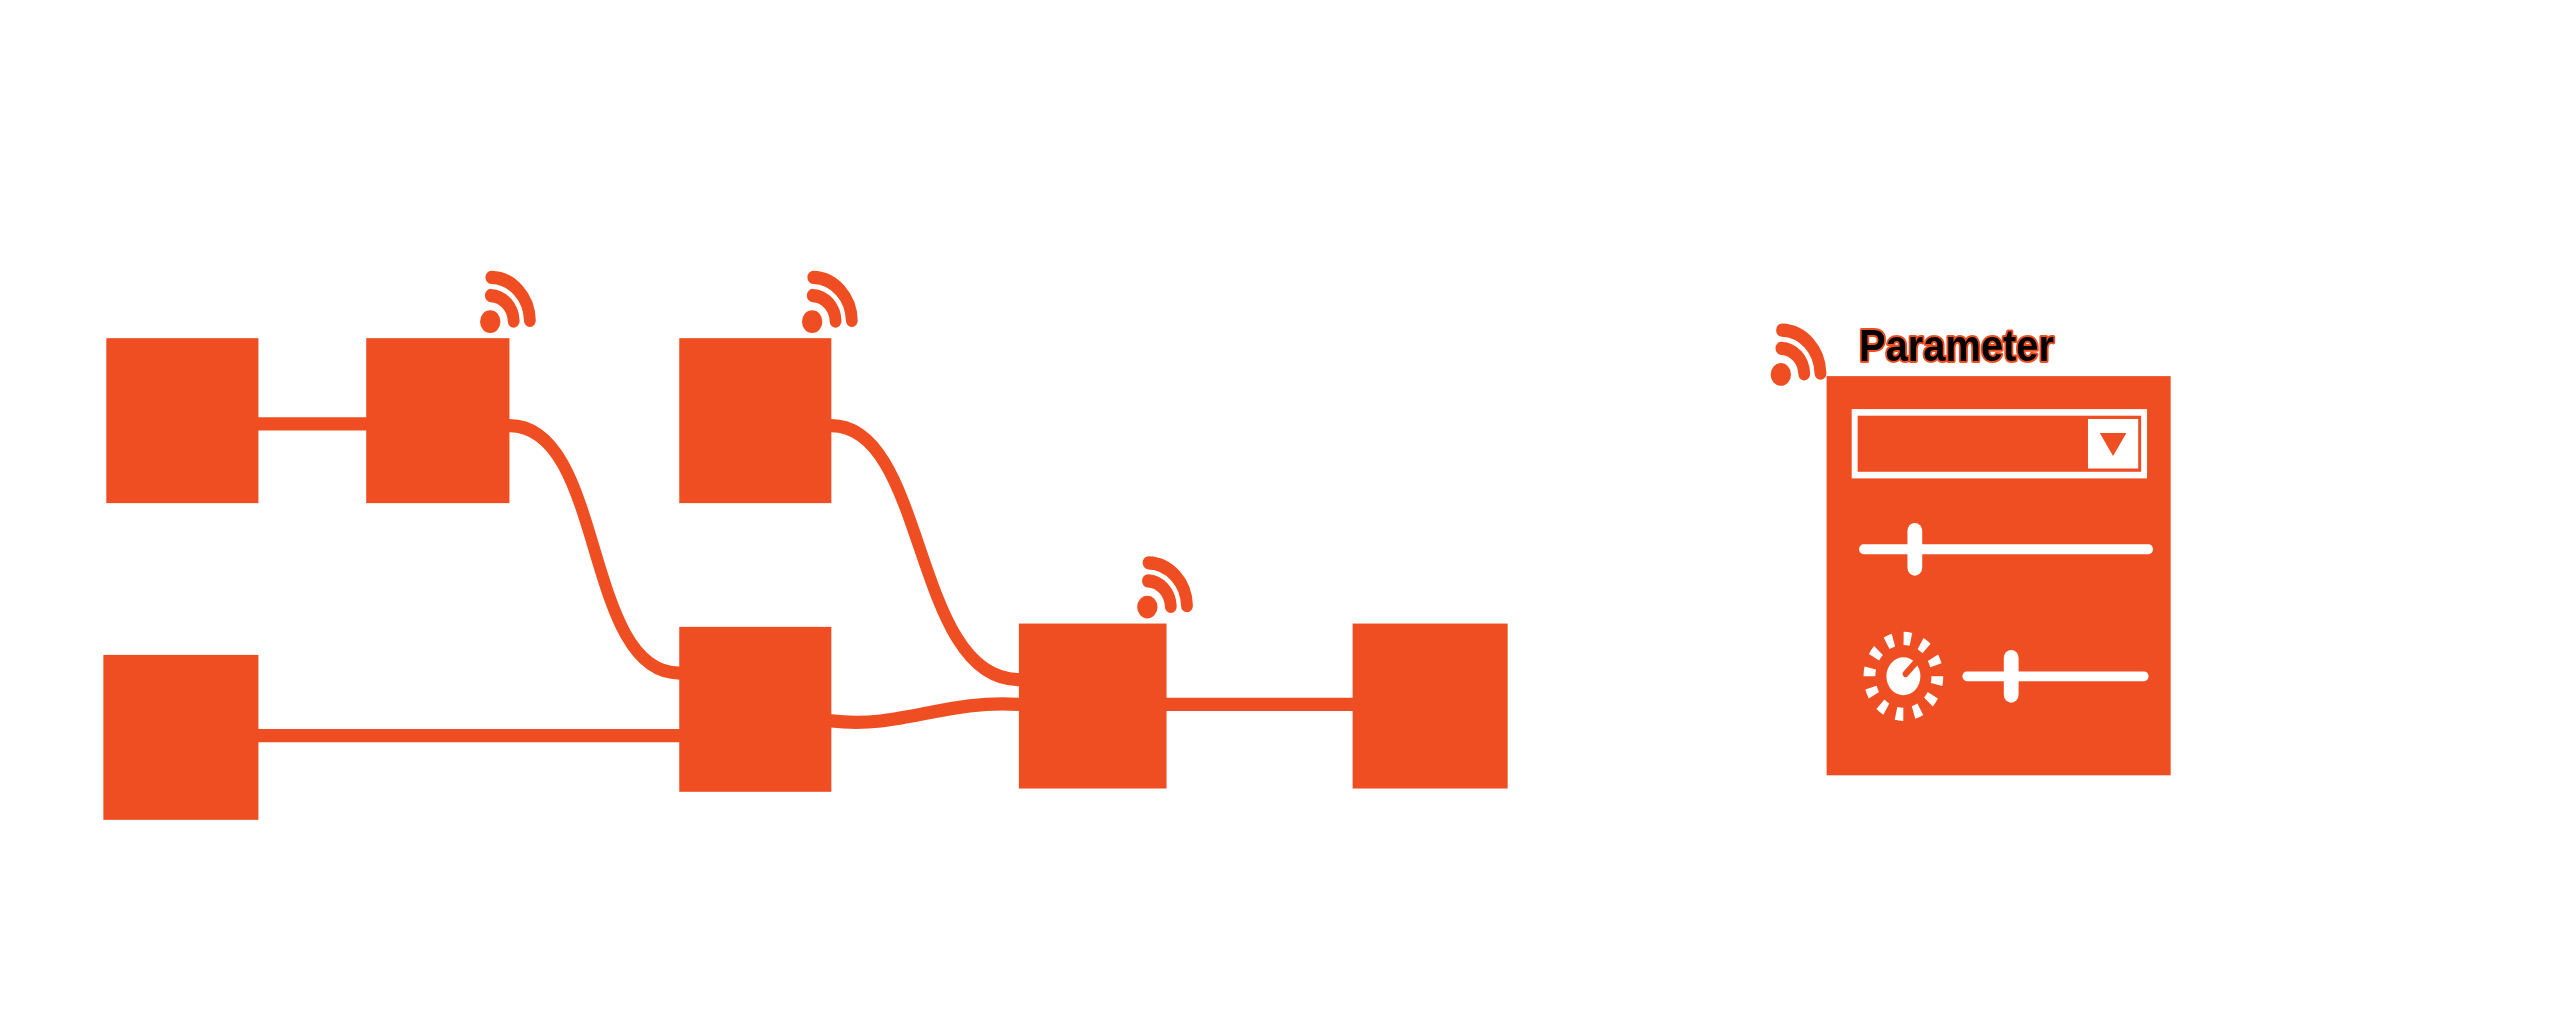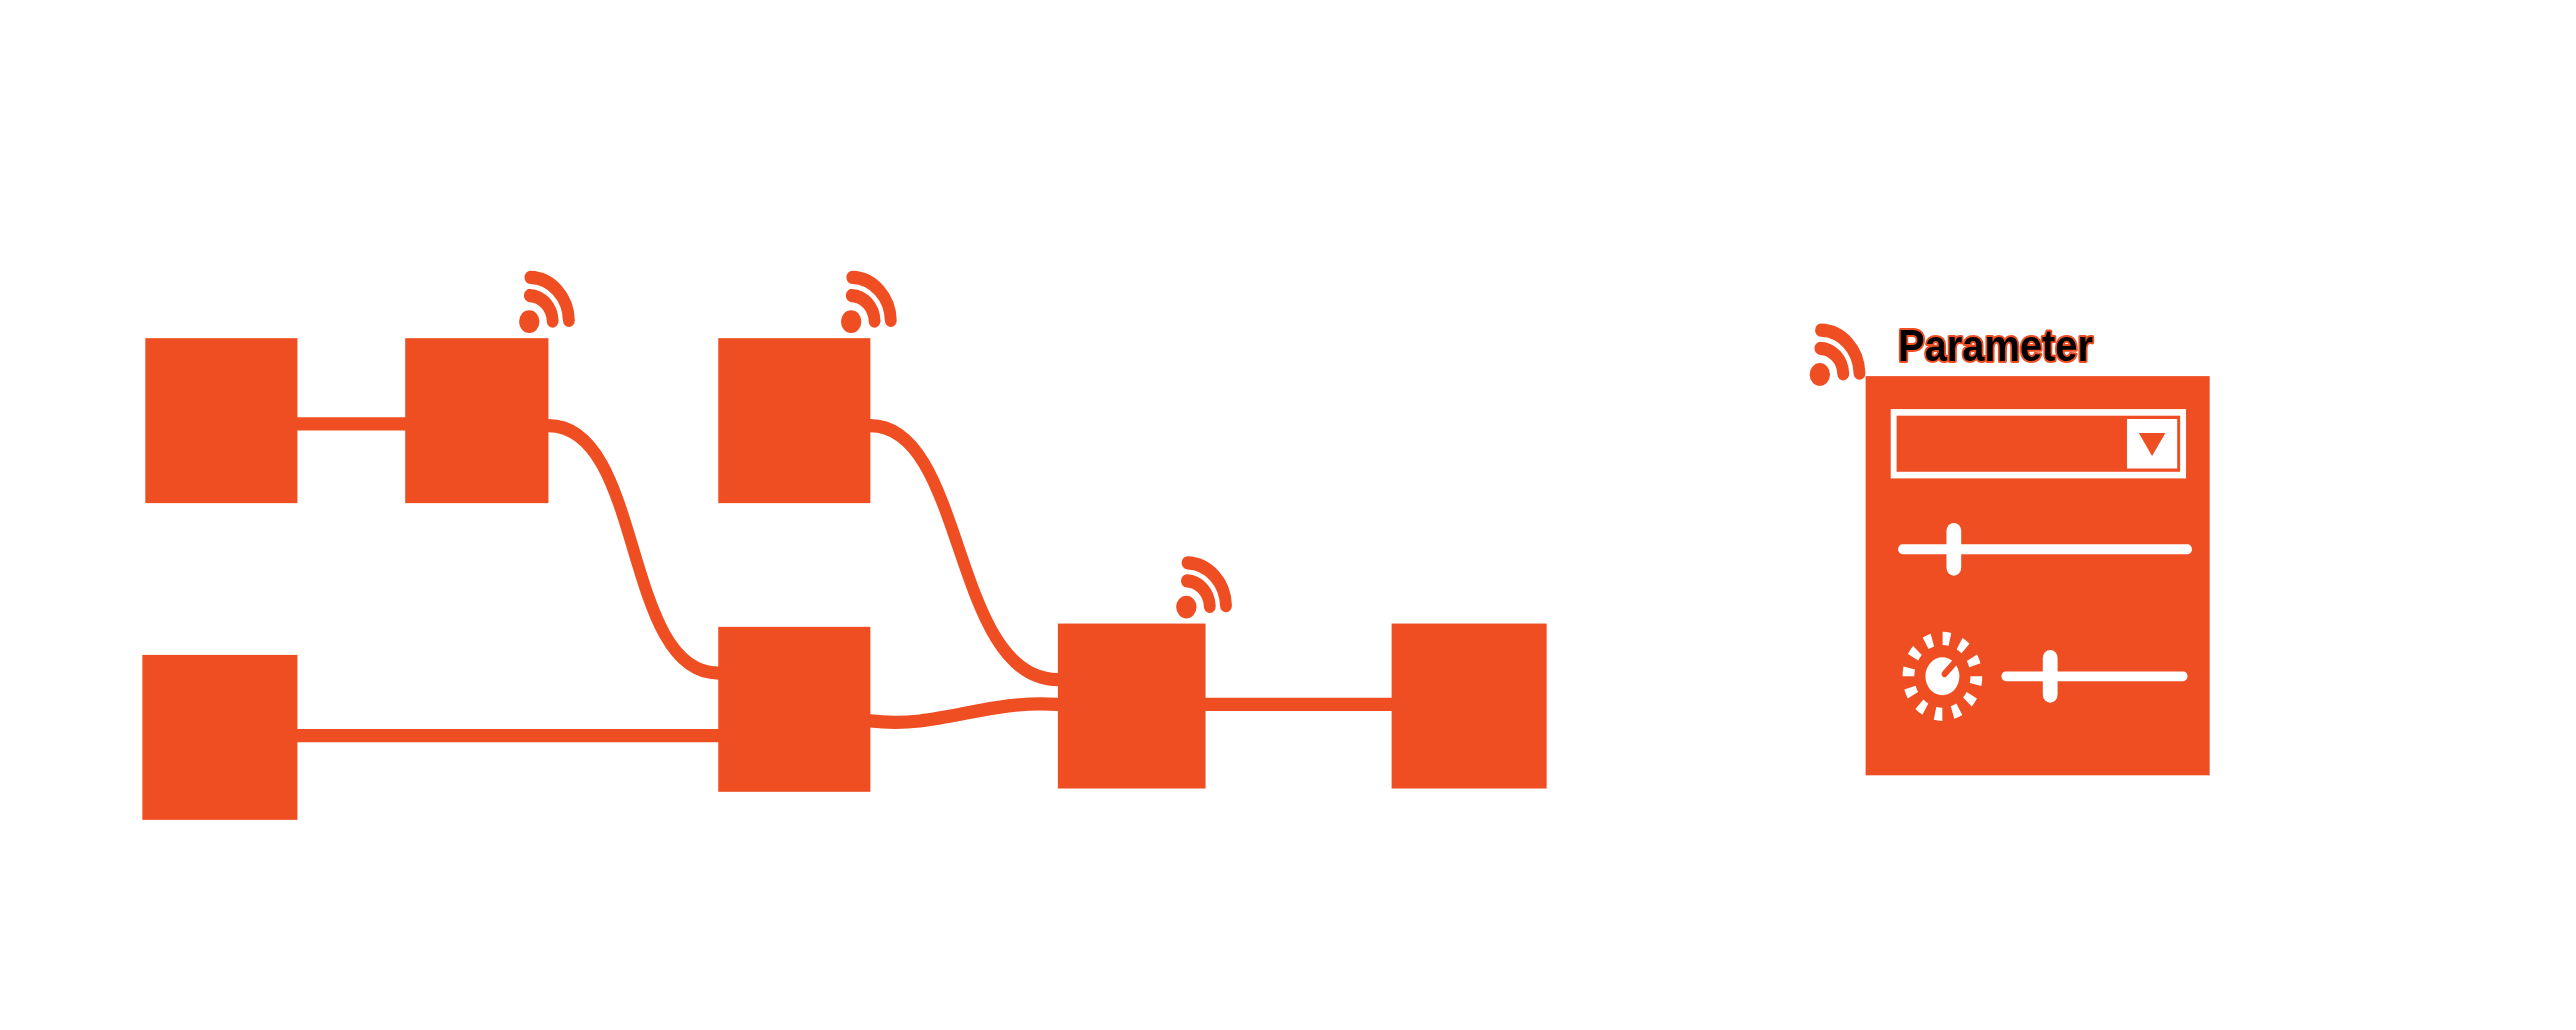--- a/index.html
+++ b/index.html
@@ -1,17 +1,17 @@
 <!DOCTYPE html>
 <html style="--accent: #EF4E23; --bg: #FFFFFF; --label: #000000;font-size:10px"><head>
 <meta charset="utf-8">
 <style>
   :root { --accent:#EF4E23; --bg:#FFFFFF; --label:#000000; }
   html,body{margin:0;padding:0;background:var(--bg);}
-  .stage{position:relative;width:2308px;height:1031px;background:var(--bg);overflow:hidden;margin-left:39px;}
+  .stage{position:relative;width:2308px;height:1031px;background:var(--bg);overflow:hidden;}
   .stage > svg{position:absolute;left:0;top:0;width:100%;height:100%;display:block;}
 
   .node{fill:var(--accent);}
   .edge{fill:none;stroke:var(--accent);stroke-linecap:round;}
   .wifi-arc{fill:none;stroke:var(--accent);stroke-width:7;stroke-linecap:round;}
 
   .panel-rect{fill:var(--accent);}
   .panel-label{font:bold 27px "Liberation Sans", sans-serif;fill:var(--label);
                stroke:var(--accent);stroke-width:2.4;paint-order:stroke;stroke-linejoin:round;}
   .dropdown-box{fill:none;stroke:#fff;stroke-width:4;}

